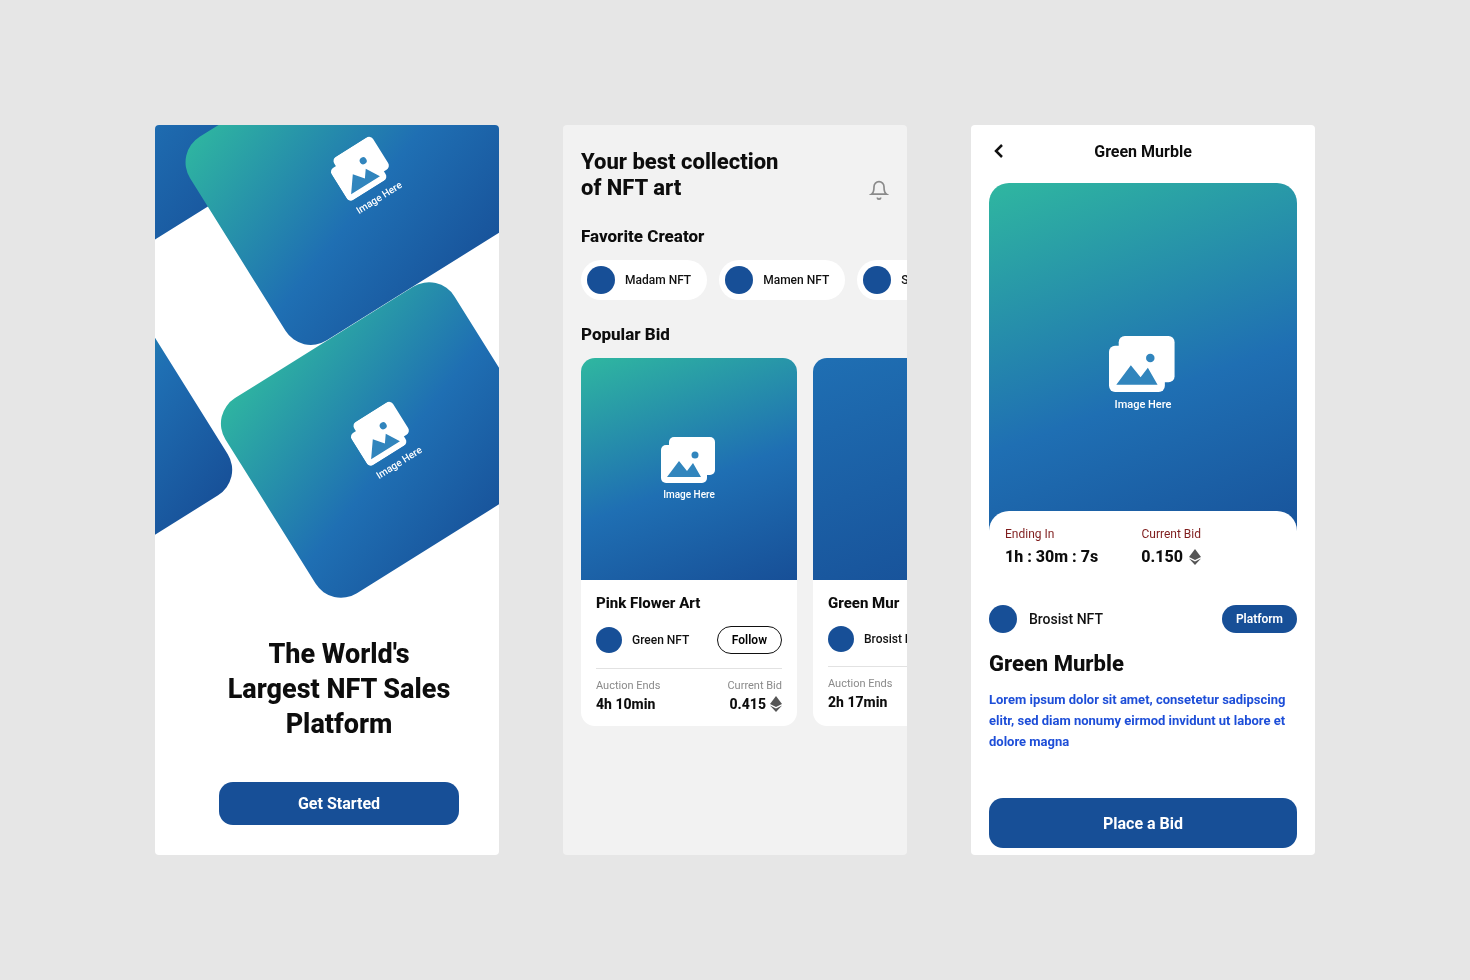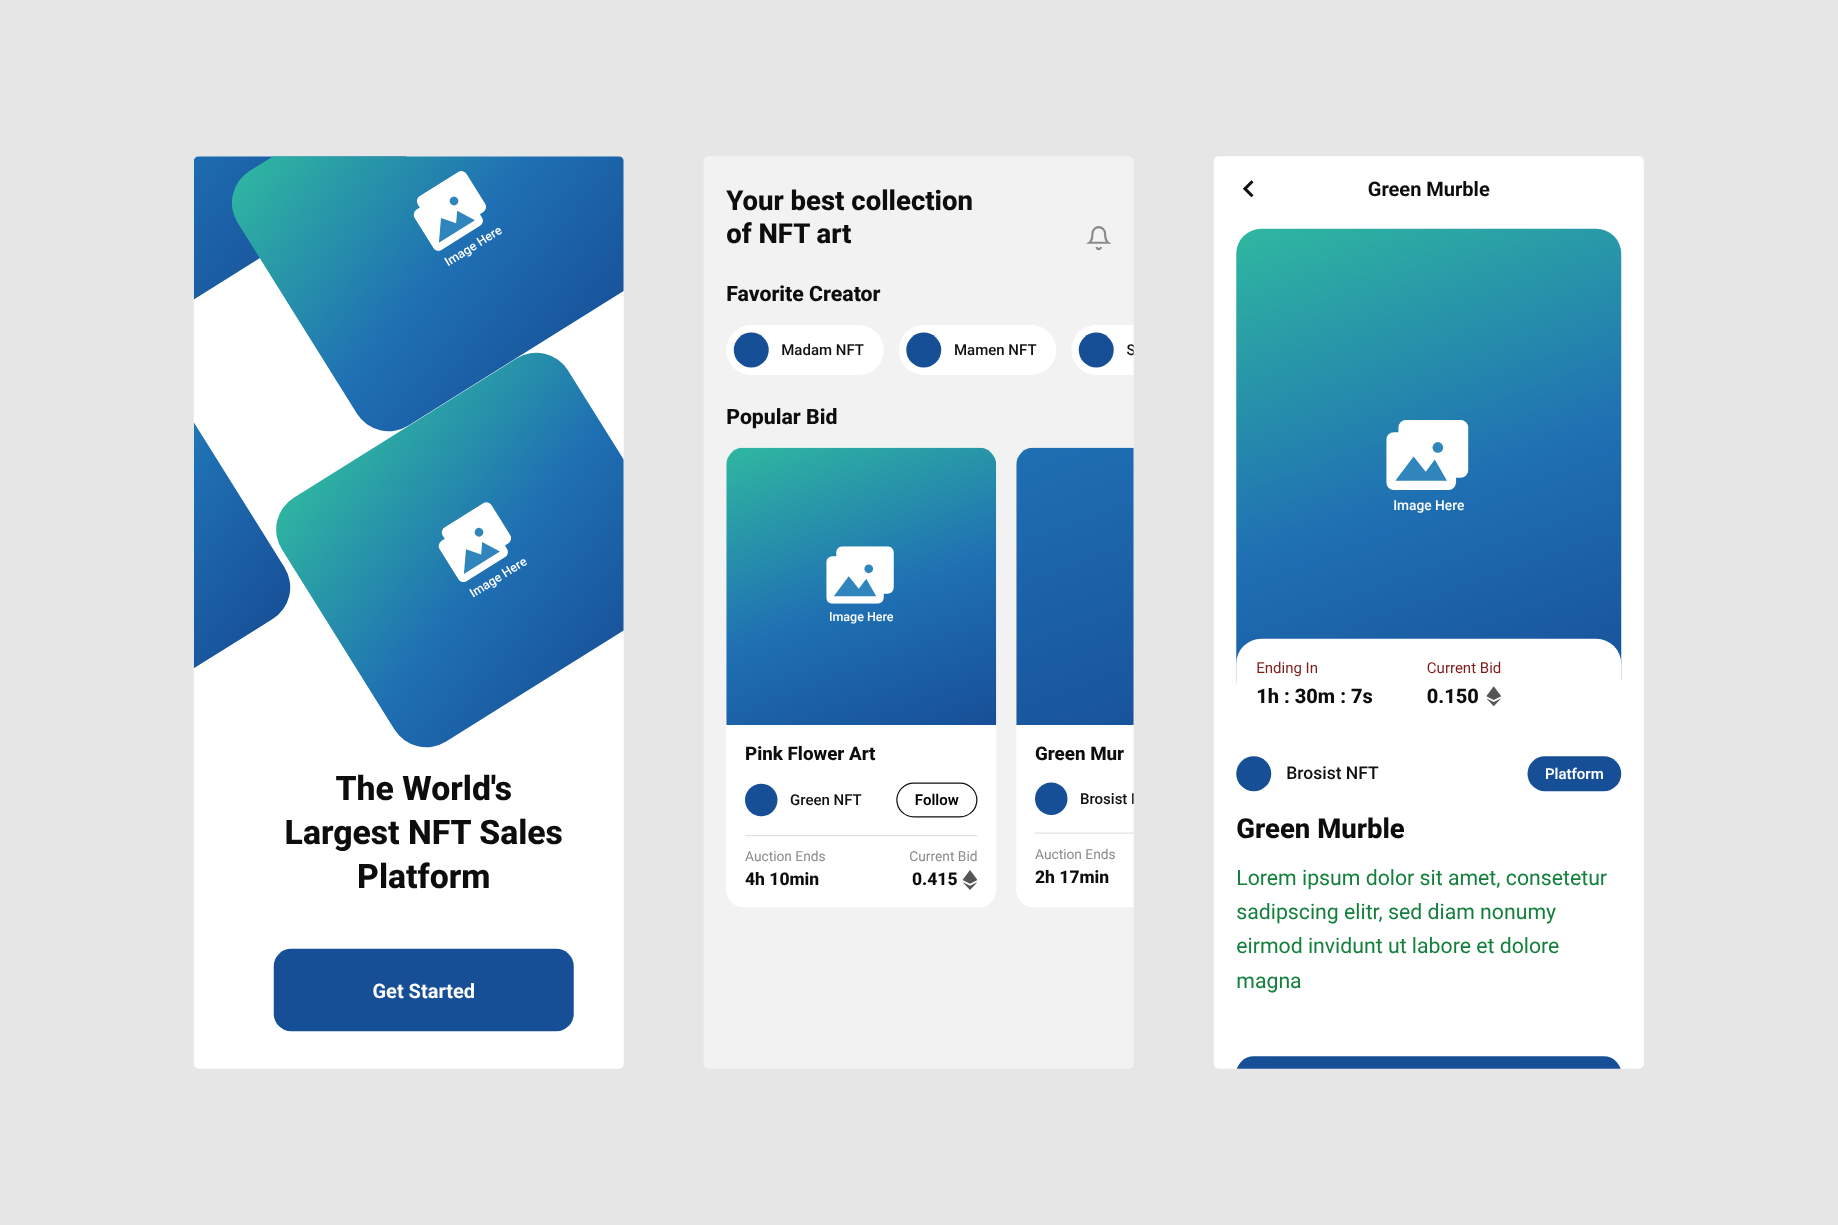--- a/index.html
+++ b/index.html
@@ -63,21 +63,21 @@
     color: #0d0d0d;
     margin-bottom: 40px;
     white-space: pre-line;
   }
   .primary-btn {
     background: #174f97;
     color: #fff;
     font-weight: 700;
     font-size: 16px;
     border-radius: 14px;
-    height: 66px;
+    height: 43px;
     display: flex;
     align-items: center;
     justify-content: center;
     cursor: pointer;
     width: 240px;
     margin: 0 auto;
   }
 
   
   .p2-pad { padding: 24px 18px 0; }
@@ -247,21 +247,21 @@
   .p3-creator-row .avatar { width: 28px; height: 28px; }
   .following-badge {
     background: #174f97;
     color: #fff;
     font-size: 12px;
     font-weight: 600;
     border-radius: 14px;
     padding: 7px 14px;
   }
   .p3-title-big { font-size: 22px; font-weight: 800; color: #0d0d0d; margin-top: 18px; }
-  .p3-desc { font-size: 17px; color: #15803d; line-height: 1.6; margin-top: 14px; }
+  .p3-desc { font-size: 13px; color: #1d4ed8; line-height: 1.6; margin-top: 14px; font-weight: bold; }
   .place-bid {
     margin-top: 46px;
     background: #174f97;
     color: #fff;
     font-weight: 700;
     font-size: 16px;
     border-radius: 14px;
     height: 50px;
     display: flex;
     align-items: center;

